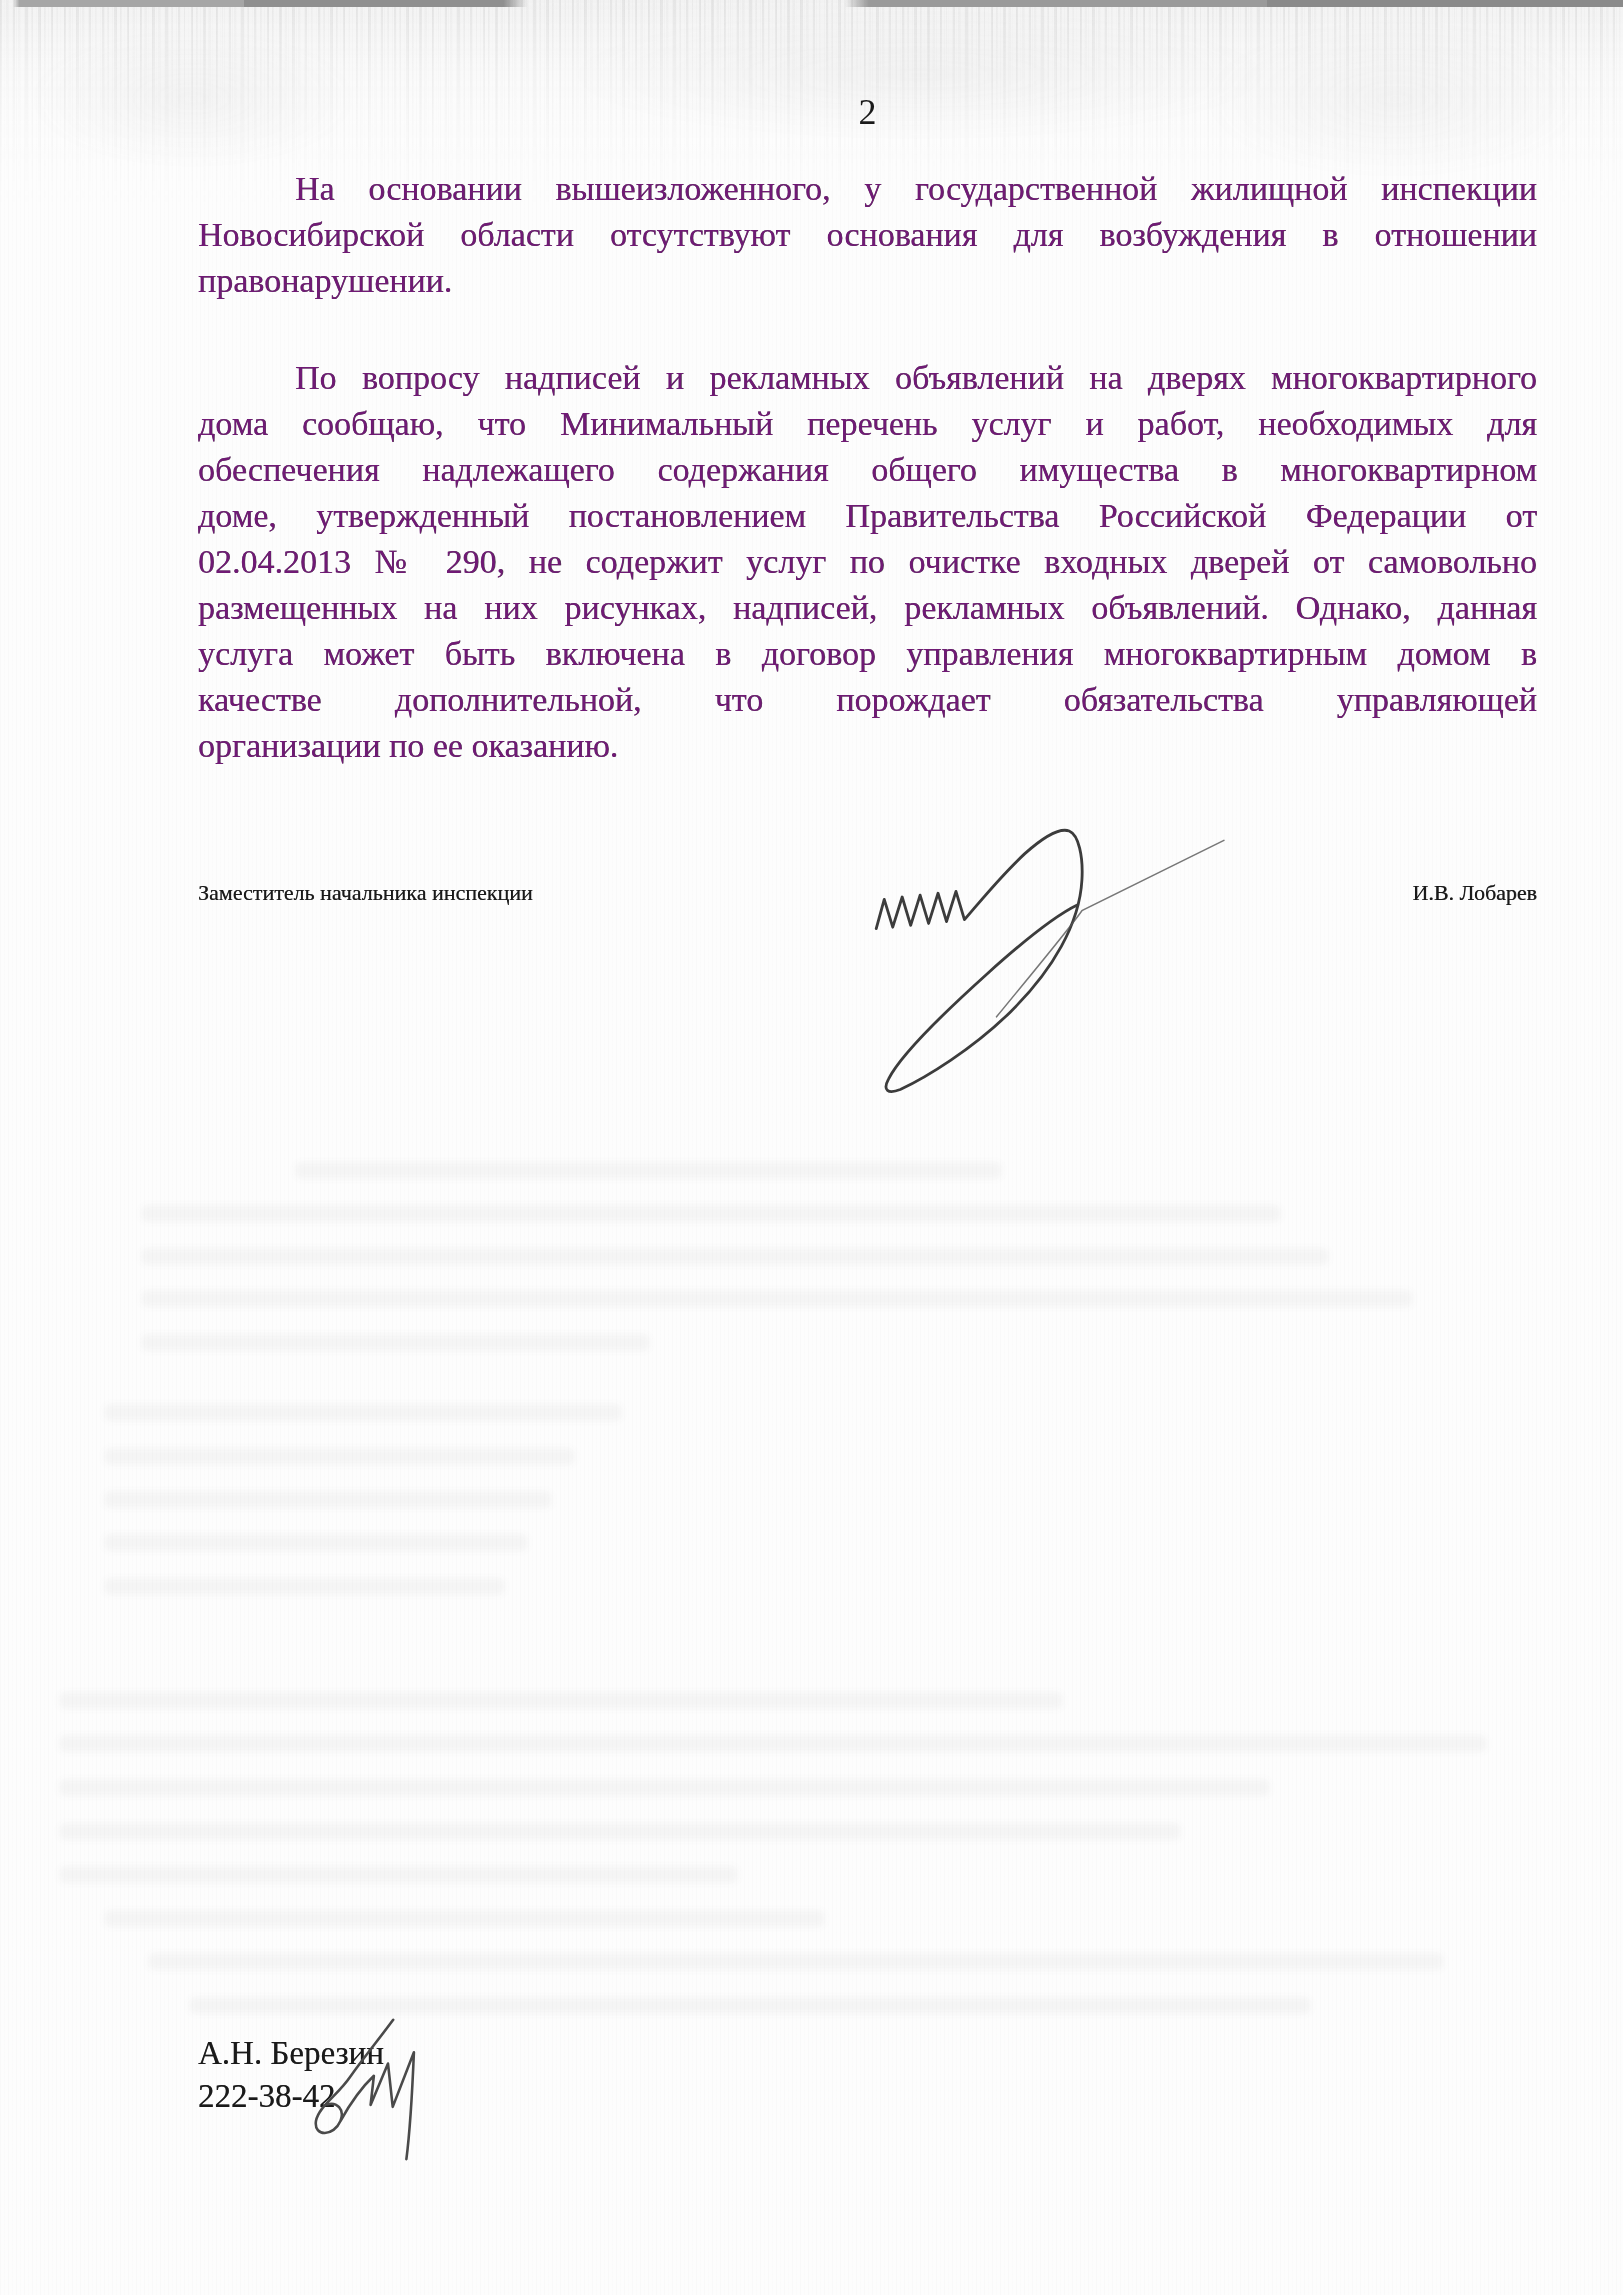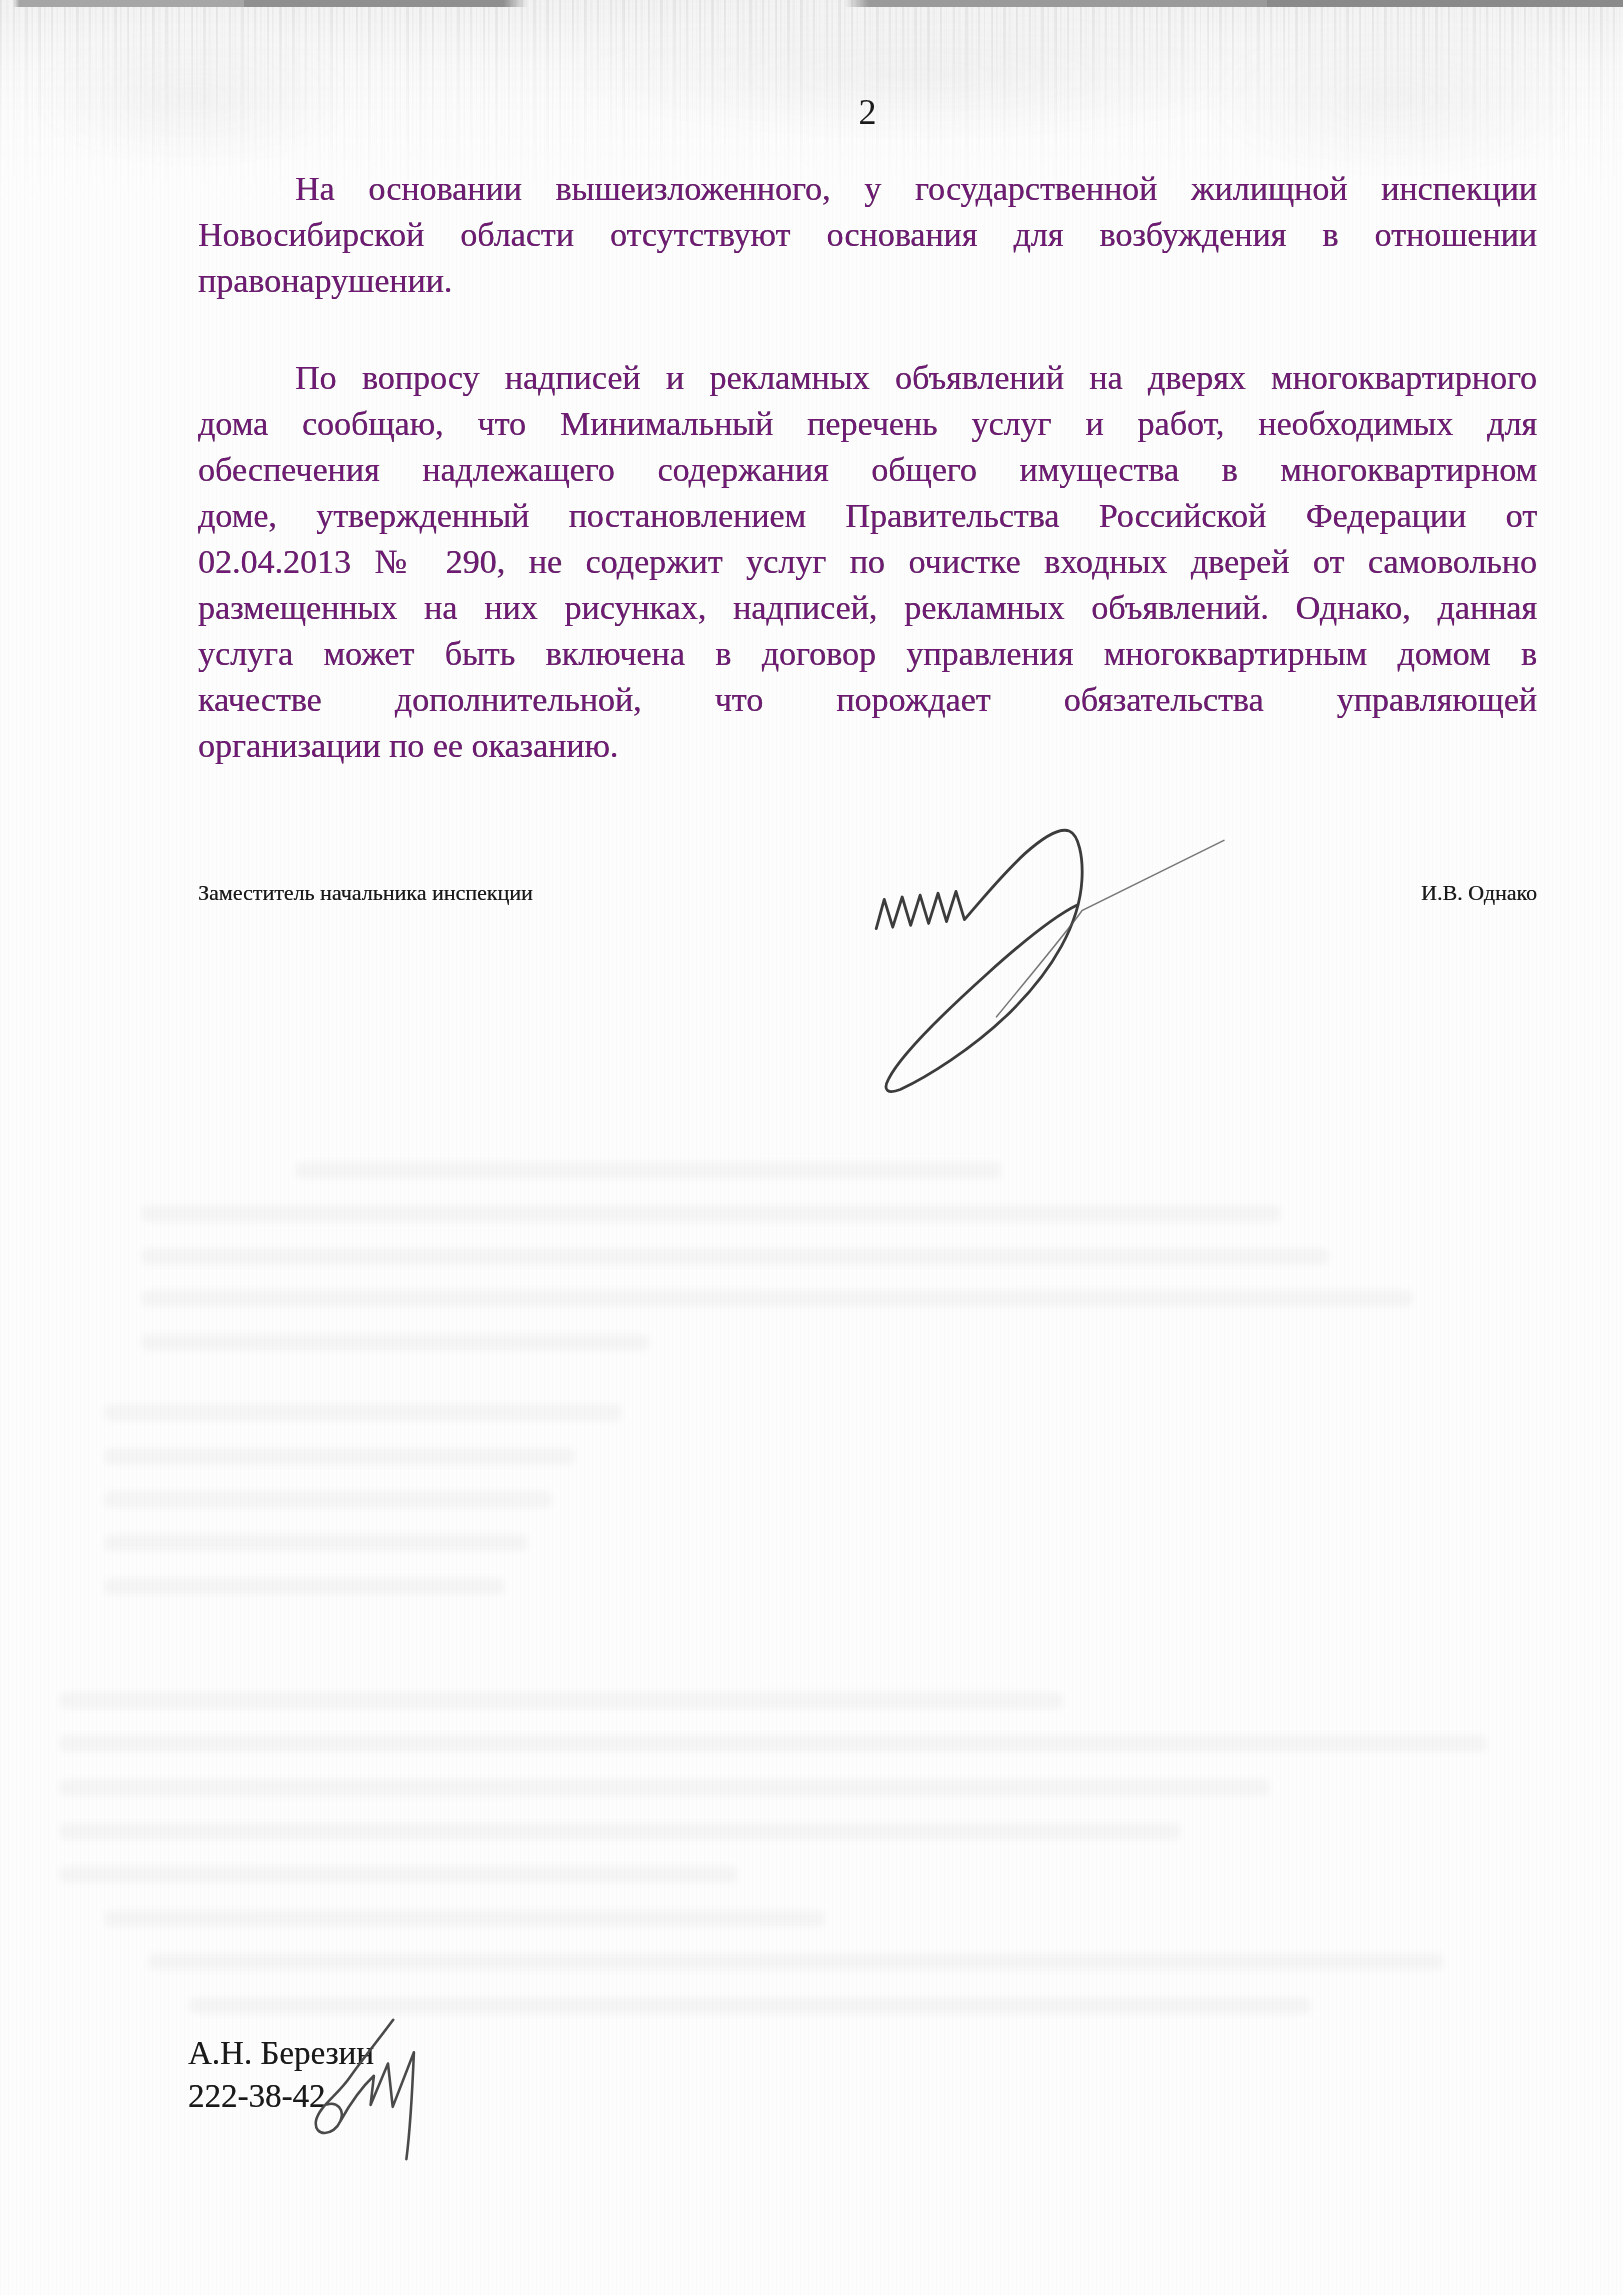--- a/index.html
+++ b/index.html
@@ -68,21 +68,21 @@
   .signoff{
     top:870px; height:46px;
     display:flex; justify-content:space-between; align-items:center;
     font-size:22px; line-height:46px;
     text-shadow:0.3px 0 0 rgba(20,20,20,0.75);
   }
   .sig-main{ position:absolute; left:855px; top:813px; }
   .sig-exec{ position:absolute; left:299px;  top:2011px; }
 
   .executor{
-    position:absolute; left:188px; top:2032px;
+    position:absolute; left:198px; top:2032px;
     font-size:33px; line-height:43px;
     text-shadow:0.2px 0 0 rgba(20,20,20,0.7);
   }
 
   
   .ghost{
     position:absolute; height:17px;
     background:rgba(70,70,75,0.045);
     border-radius:6.6px;
     filter:blur(3.3px);
@@ -119,21 +119,21 @@
       <div class="line">доме, утвержденный постановлением Правительства Российской Федерации от</div>
       <div class="line">02.04.2013 № 290, не содержит услуг по очистке входных дверей от самовольно</div>
       <div class="line">размещенных на них рисунках, надписей, рекламных объявлений. Однако, данная</div>
       <div class="line">услуга может быть включена в договор управления многоквартирным домом в</div>
       <div class="line">качестве дополнительной, что порождает обязательства управляющей</div>
       <div class="line">организации по ее оказанию.</div>
     </div>
 
   <div class="content-line signoff">
     <span>Заместитель начальника инспекции</span>
-    <span>И.В. Однако</span>
+    <span>И.В. Лобарев</span>
   </div>
 
   <svg class="sig-main" width="401" height="302" viewBox="0 0 850 640">
     <path d="M45,245 L62,183 L80,242 L100,178 L118,238 L138,174 L156,234 L176,170 L194,230 L214,166 L232,226
              C252,204 302,140 360,86
              C396,54 432,30 454,38
              C474,46 484,92 481,142
              C476,234 420,332 330,421
              C250,500 150,561 96,586
              C70,596 58,588 71,564

